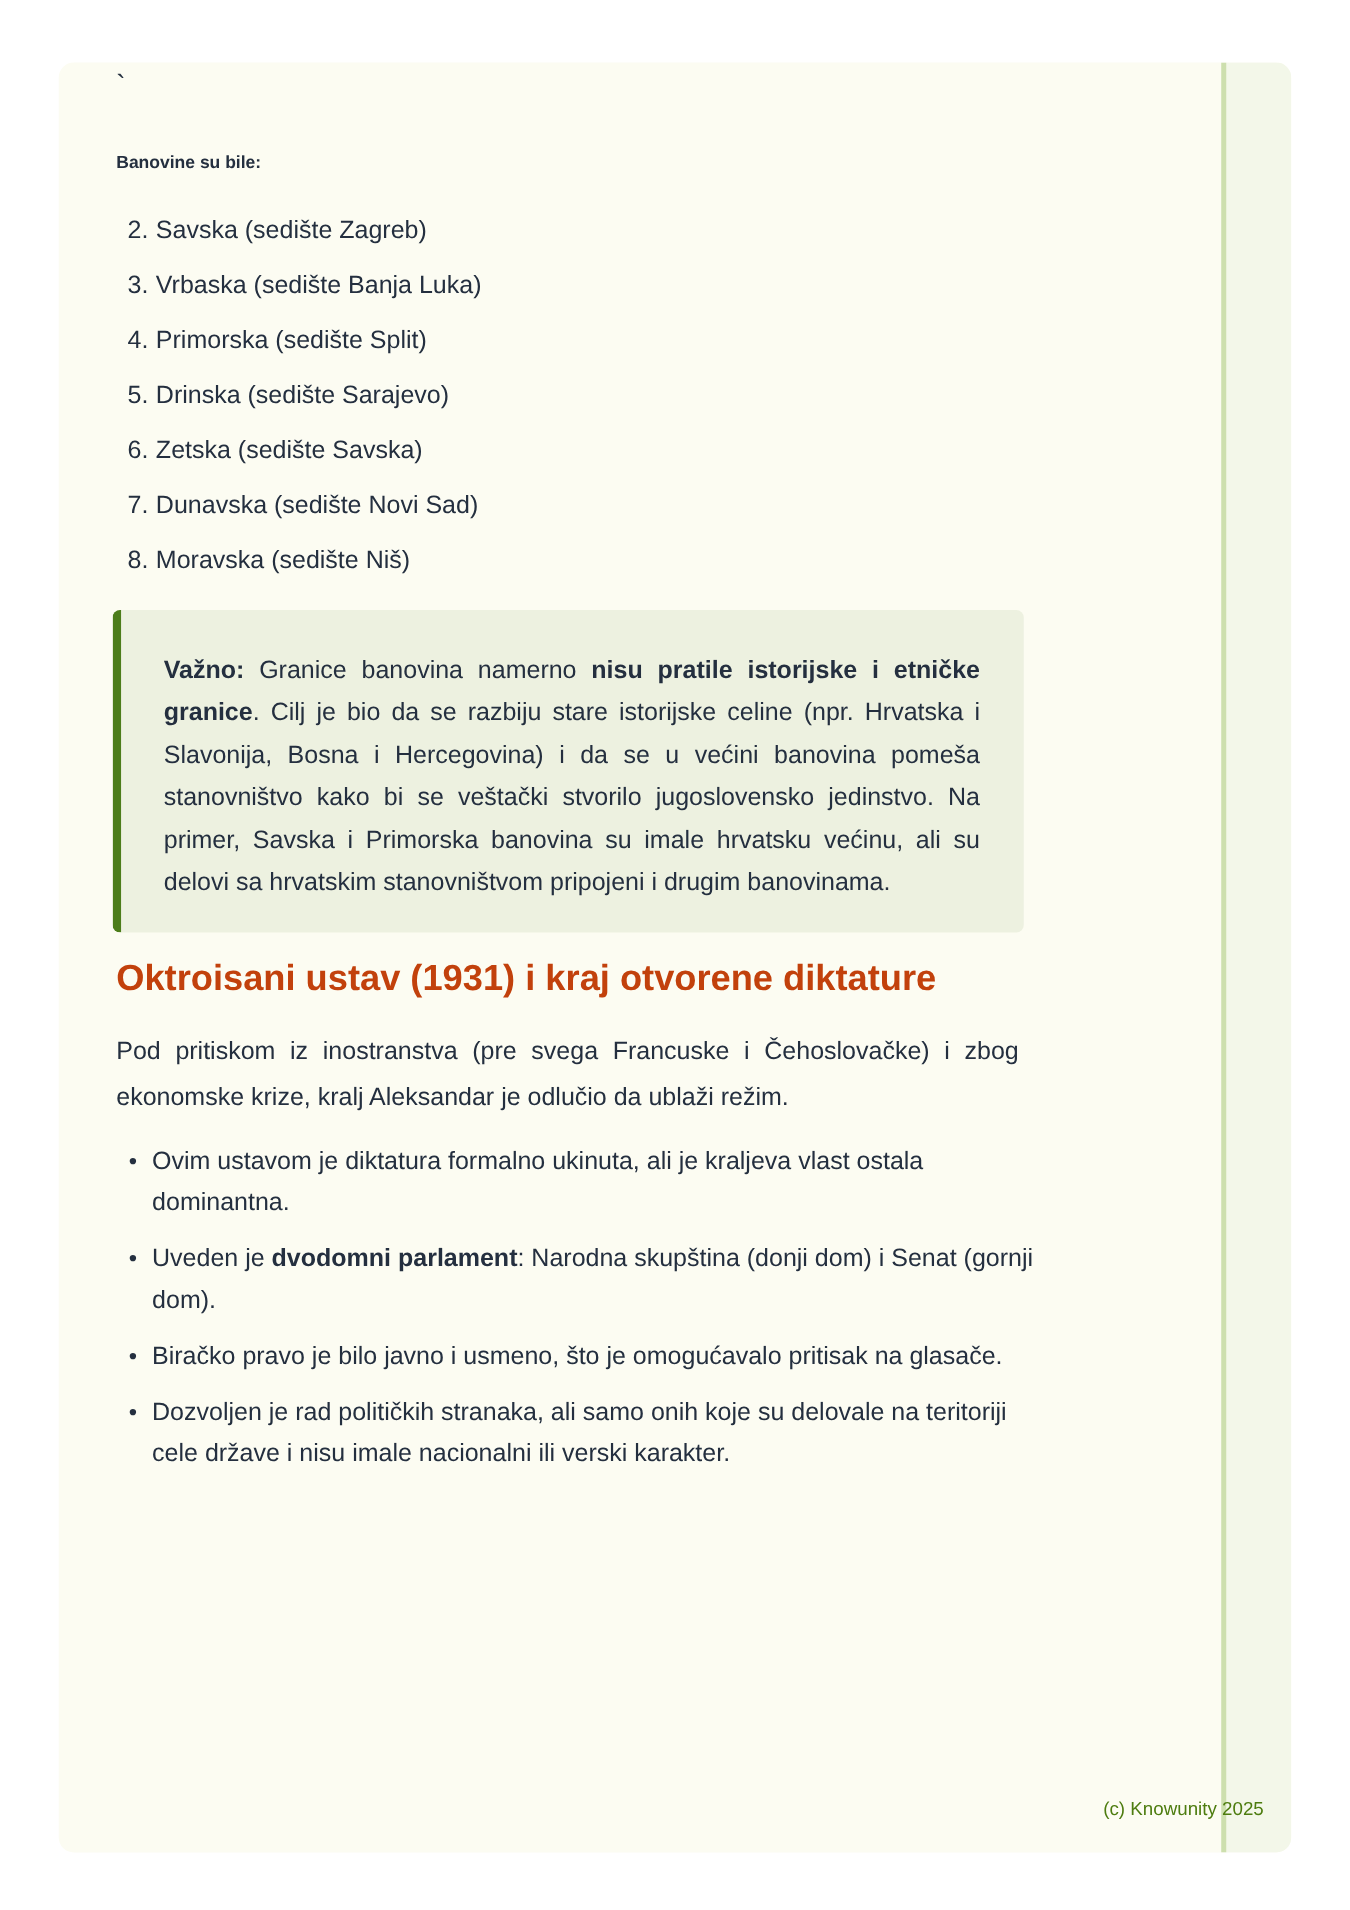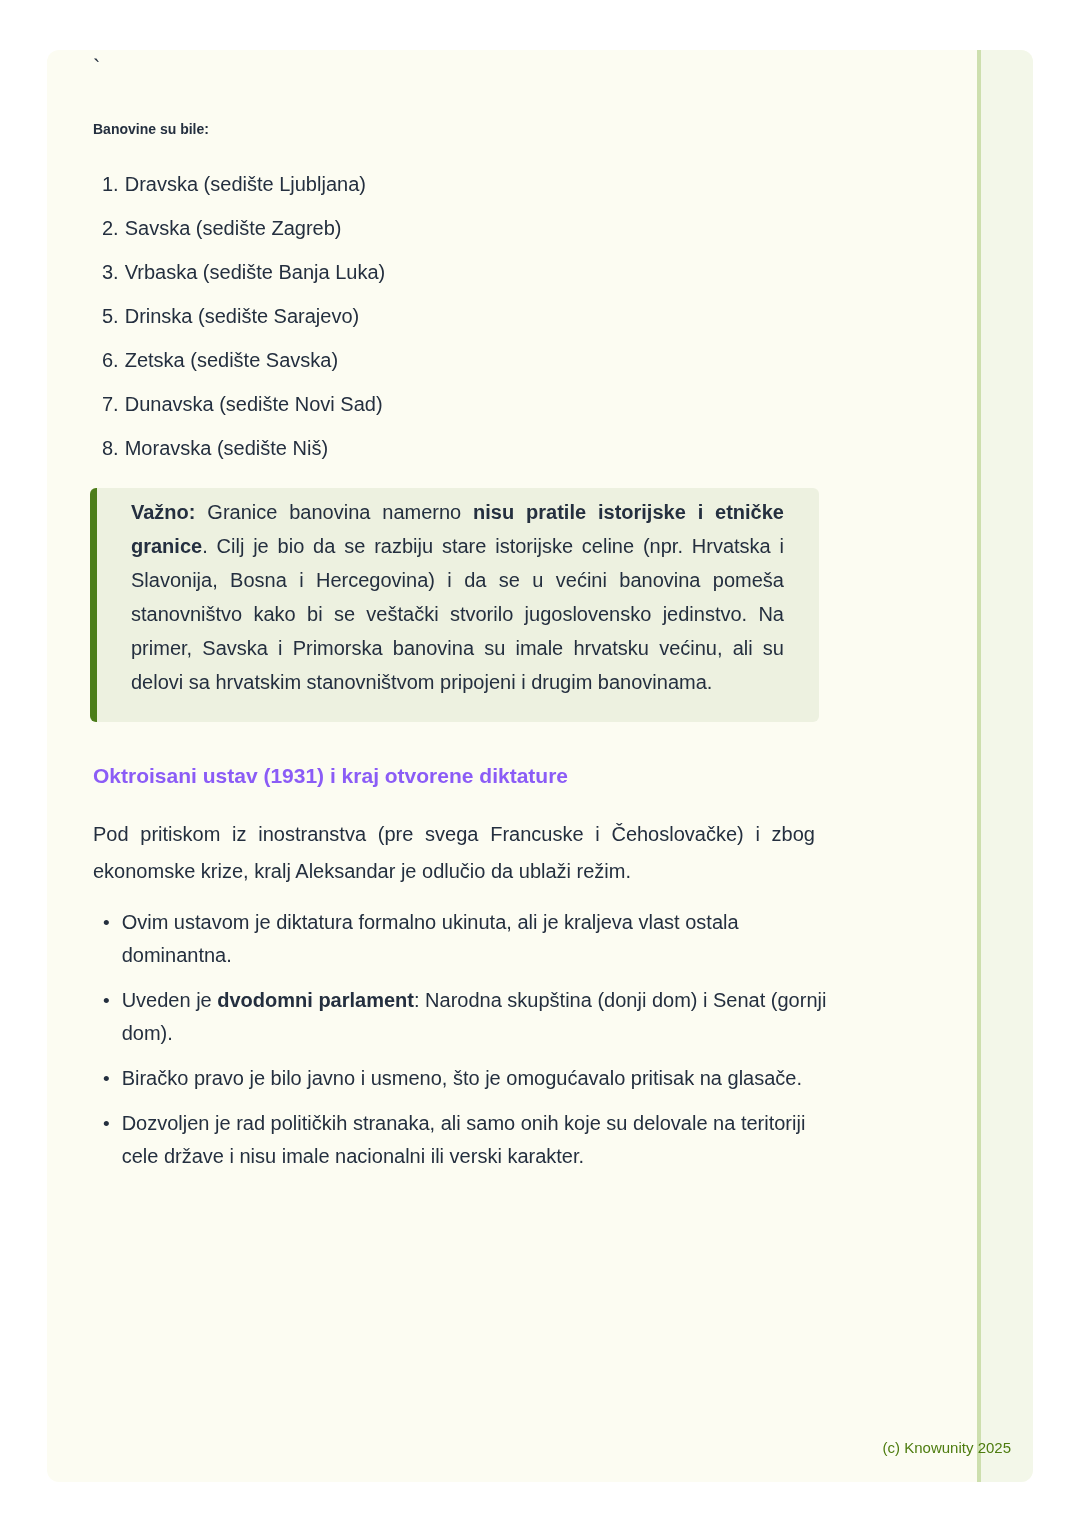--- a/index.html
+++ b/index.html
@@ -62,34 +62,34 @@
   }
   ol.banovine .num { margin-right: 6px; }
   .callout {
     margin-top: 26px;
     margin-left: -3px;
     width: 729px;
     box-sizing: border-box;
     background: #edf1e0;
     border-left: 7px solid #4c7d1a;
     border-radius: 6px;
-    padding: 7px 35px 23px 34px;
+    padding: 31px 35px 23px 34px;
   }
   .callout p {
     margin: 0;
     font-size: 20px;
     line-height: 34px;
     text-align: justify;
   }
   h2.section-heading {
-    margin: 36px 0 0 0;
-    font-size: 21px;
+    margin: 19px 0 0 0;
+    font-size: 29px;
     line-height: 36px;
     font-weight: 700;
-    color: #8b5cf6;
+    color: #c2410c;
   }
   p.para {
     margin: 22px 12px 0 0;
     font-size: 20px;
     line-height: 37px;
     text-align: justify;
   }
   ul.bullets {
     list-style: none;
     margin: 16px 0 0 0;
@@ -123,23 +123,23 @@
 <div class="page-card">
   <div class="accent-stripe"></div>
 
   <div class="content">
 
     <div class="stray-mark">`</div>
 
     <h3 class="list-heading">Banovine su bile:</h3>
 
     <ol class="banovine">
-      <li><span class="num">1.</span><span>Dravska (sedište Ljubljana)</span></li>
       <li><span class="num">2.</span><span>Savska (sedište Zagreb)</span></li>
       <li><span class="num">3.</span><span>Vrbaska (sedište Banja Luka)</span></li>
+      <li><span class="num">4.</span><span>Primorska (sedište Split)</span></li>
       <li><span class="num">5.</span><span>Drinska (sedište Sarajevo)</span></li>
       <li><span class="num">6.</span><span>Zetska (sedište Savska)</span></li>
       <li><span class="num">7.</span><span>Dunavska (sedište Novi Sad)</span></li>
       <li><span class="num">8.</span><span>Moravska (sedište Niš)</span></li>
     </ol>
 
     <div class="callout">
       <p><b>Važno:</b><span> Granice banovina namerno </span><b>nisu pratile istorijske i etničke granice</b><span>. Cilj je bio da se razbiju stare istorijske celine (npr. Hrvatska i Slavonija, Bosna i Hercegovina) i da se u većini banovina pomeša stanovništvo kako bi se veštački stvorilo jugoslovensko jedinstvo. Na primer, Savska i Primorska banovina su imale hrvatsku većinu, ali su delovi sa hrvatskim stanovništvom pripojeni i drugim banovinama.</span></p>
     </div>
 

